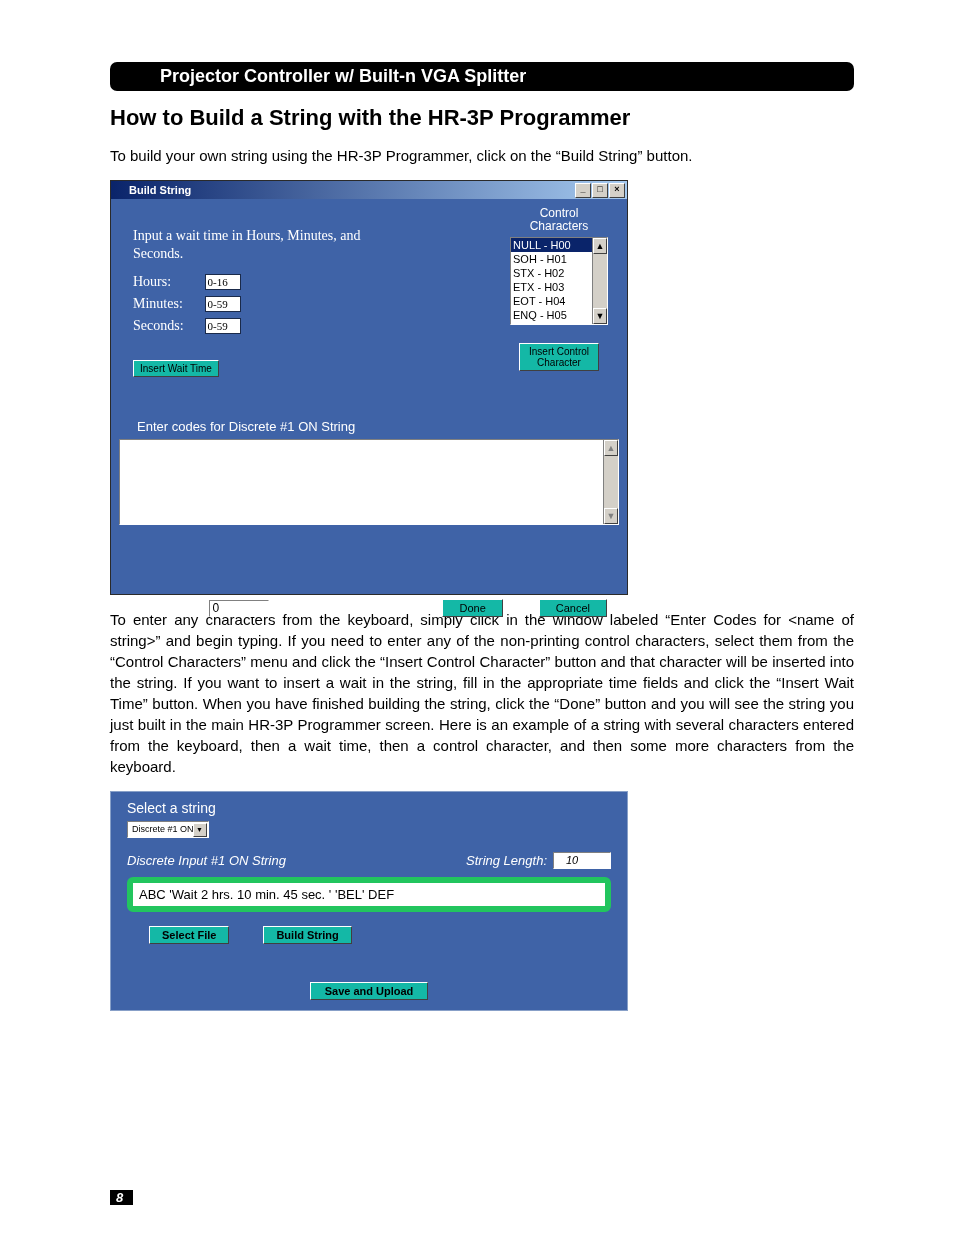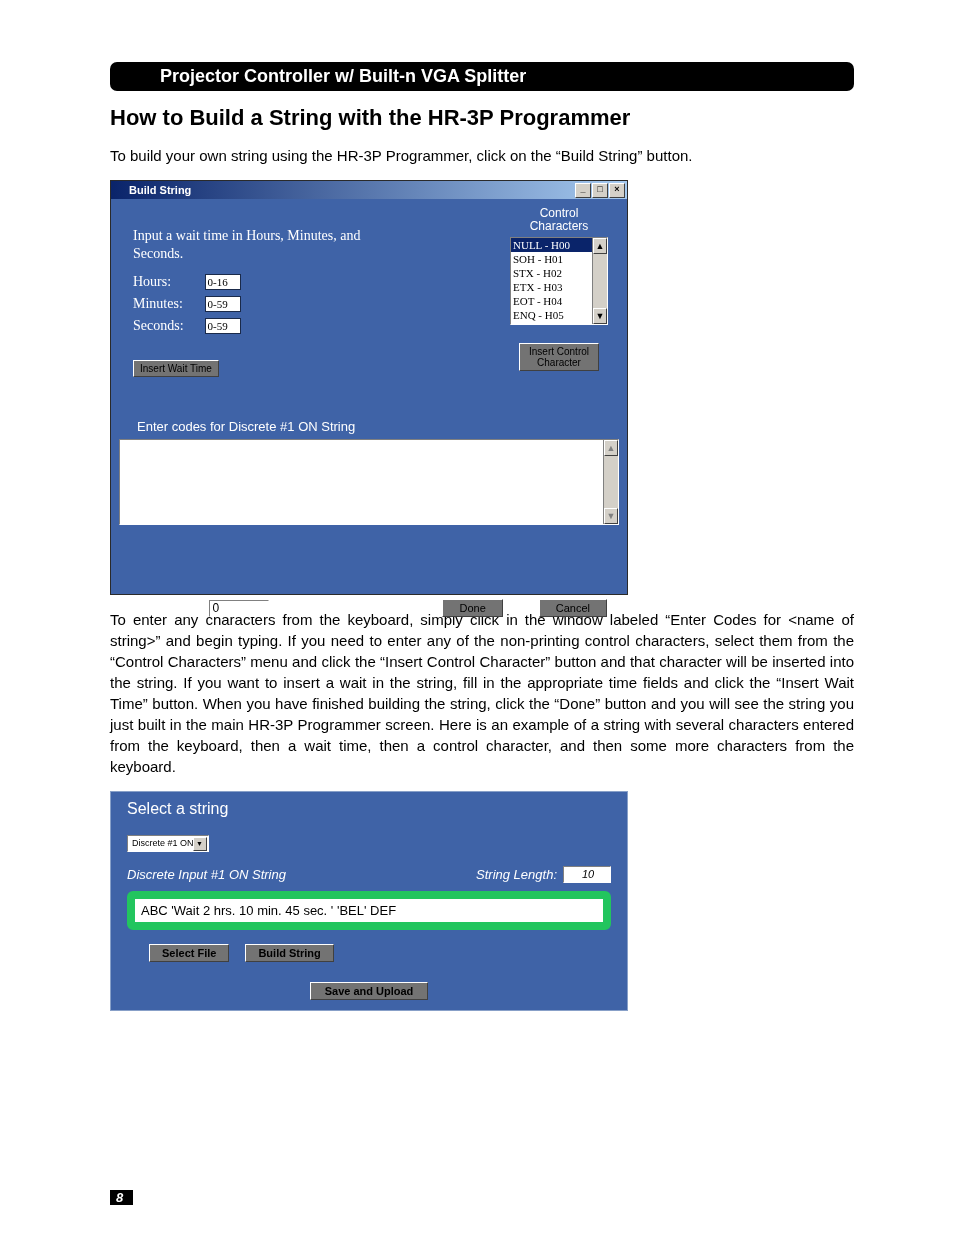--- a/index.html
+++ b/index.html
@@ -96,21 +96,21 @@
     background: #fff;
     color: #000;
     font-size: 11px;
     padding: 0 2px;
     height: 14px;
     line-height: 14px;
     width: 30px;
     border: 1px solid #1a2a4a;
   }
   .btn-gray {
-    background: #737373;
+    background: #14b8a6;
     border: 1px solid #fff;
     border-right-color: #404040;
     border-bottom-color: #404040;
     color: #000;
     font-size: 10px;
     padding: 2px 6px;
     display: inline-block;
   }
   .right-col {
     position: absolute;
@@ -121,21 +121,21 @@
   .ctrl-hdr {
     font-size: 12px;
     line-height: 1.1;
     margin-bottom: 4px;
   }
   .listbox {
     background: #fff;
     color: #000;
     width: 94px;
     height: 86px;
-    font-family: Liberation Serif, serif;
+    font-family: Liberation Sans, sans-serif;
     font-size: 11px;
     line-height: 14px;
     text-align: left;
     padding: 0 0 0 2px;
     position: relative;
     border: 1px solid #808080;
     border-right-color: #fff;
     border-bottom-color: #fff;
     overflow: hidden;
     margin: 0 auto;
@@ -201,21 +201,21 @@
     background: #3f63a7;
     border: 1px solid #88a0c8;
     color: #fff;
     font-size: 13px;
     margin-top: 6px;
     position: relative;
     height: 218px;
     font-family: Arial, sans-serif;
   }
   .panel2-inner { padding: 8px 16px; }
-  .sel-lbl { font-size: 16px; margin-bottom: 16px; }
+  .sel-lbl { font-size: 14px; margin-bottom: 4px; }
   .combo {
     display:inline-block;
     background:#fff; color:#000;
     font-size: 9px;
     padding: 0 14px 0 4px;
     height: 15px; line-height: 15px;
     border: 1px solid #808080; border-right-color:#fff; border-bottom-color:#fff;
     position: relative;
   }
   .combo::after {
@@ -231,32 +231,32 @@
     display:flex; align-items:center;
     margin-top: 14px;
     font-size: 13px;
     font-style: italic;
   }
   .row2 .spacer { flex: 1; }
   .slen-box {
     background:#fff; color:#000; font-size:11px;
     height:15px; line-height:15px; width:44px;
     border:1px solid #808080; border-right-color:#fff; border-bottom-color:#fff;
-    padding-left:2px; margin-left:6px;text-align:center;
+    padding-left:12px; margin-left:6px;
   }
   .string-display {
     margin-top: 8px;
     background:#fff; color:#000;
-    border: 8px solid #22c55e;
+    border: 6px solid #22c55e;
     border-radius: 6px;
     padding: 4px 6px;
     font-size: 13px;
     font-family: Arial, sans-serif;
   }
-  .row3 { margin-top: 14px; display:flex; gap: 16px; padding-left: 22px; }
+  .row3 { margin-top: 14px; display:flex; gap: 34px; padding-left: 22px; }
   .row3 .btn-gray { padding: 2px 12px; font-size: 11px; font-weight: bold; }
   .save-row { position:absolute; bottom: 10px; left:0; right:0; text-align:center; }
   .save-row .btn-gray { padding: 2px 14px; font-size:11px; font-weight:bold; }
 
   .page-number {
     position: absolute;
     left: 110px;
     bottom: 30px;
     background: #000;
     color: #fff;

